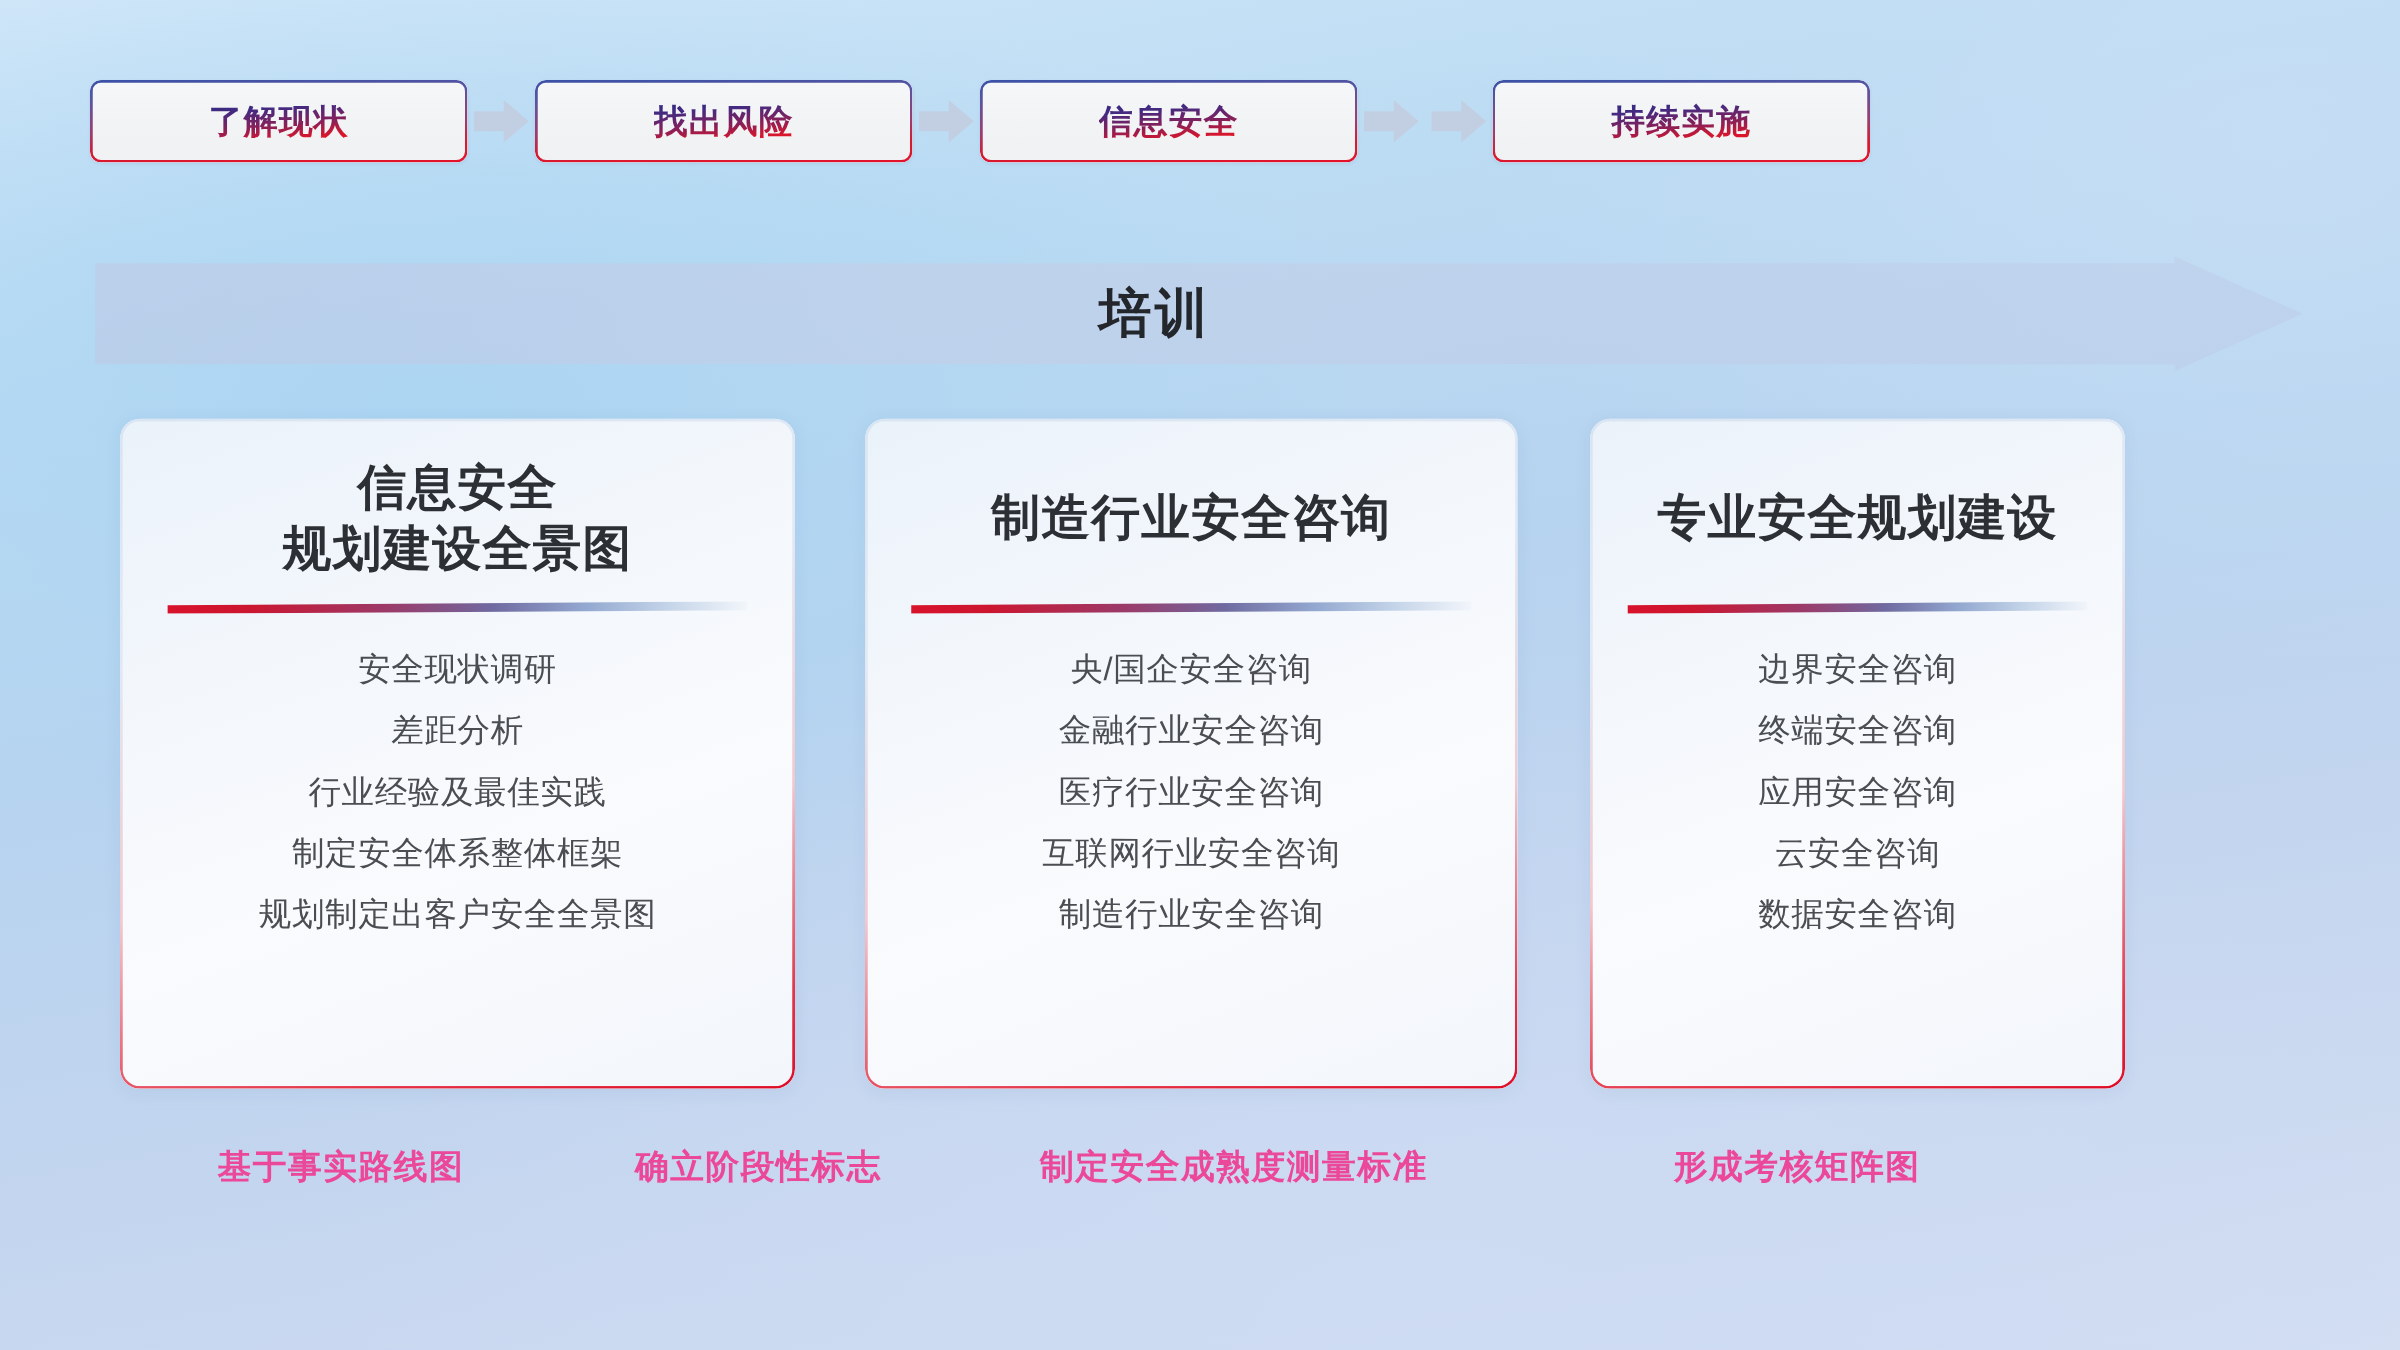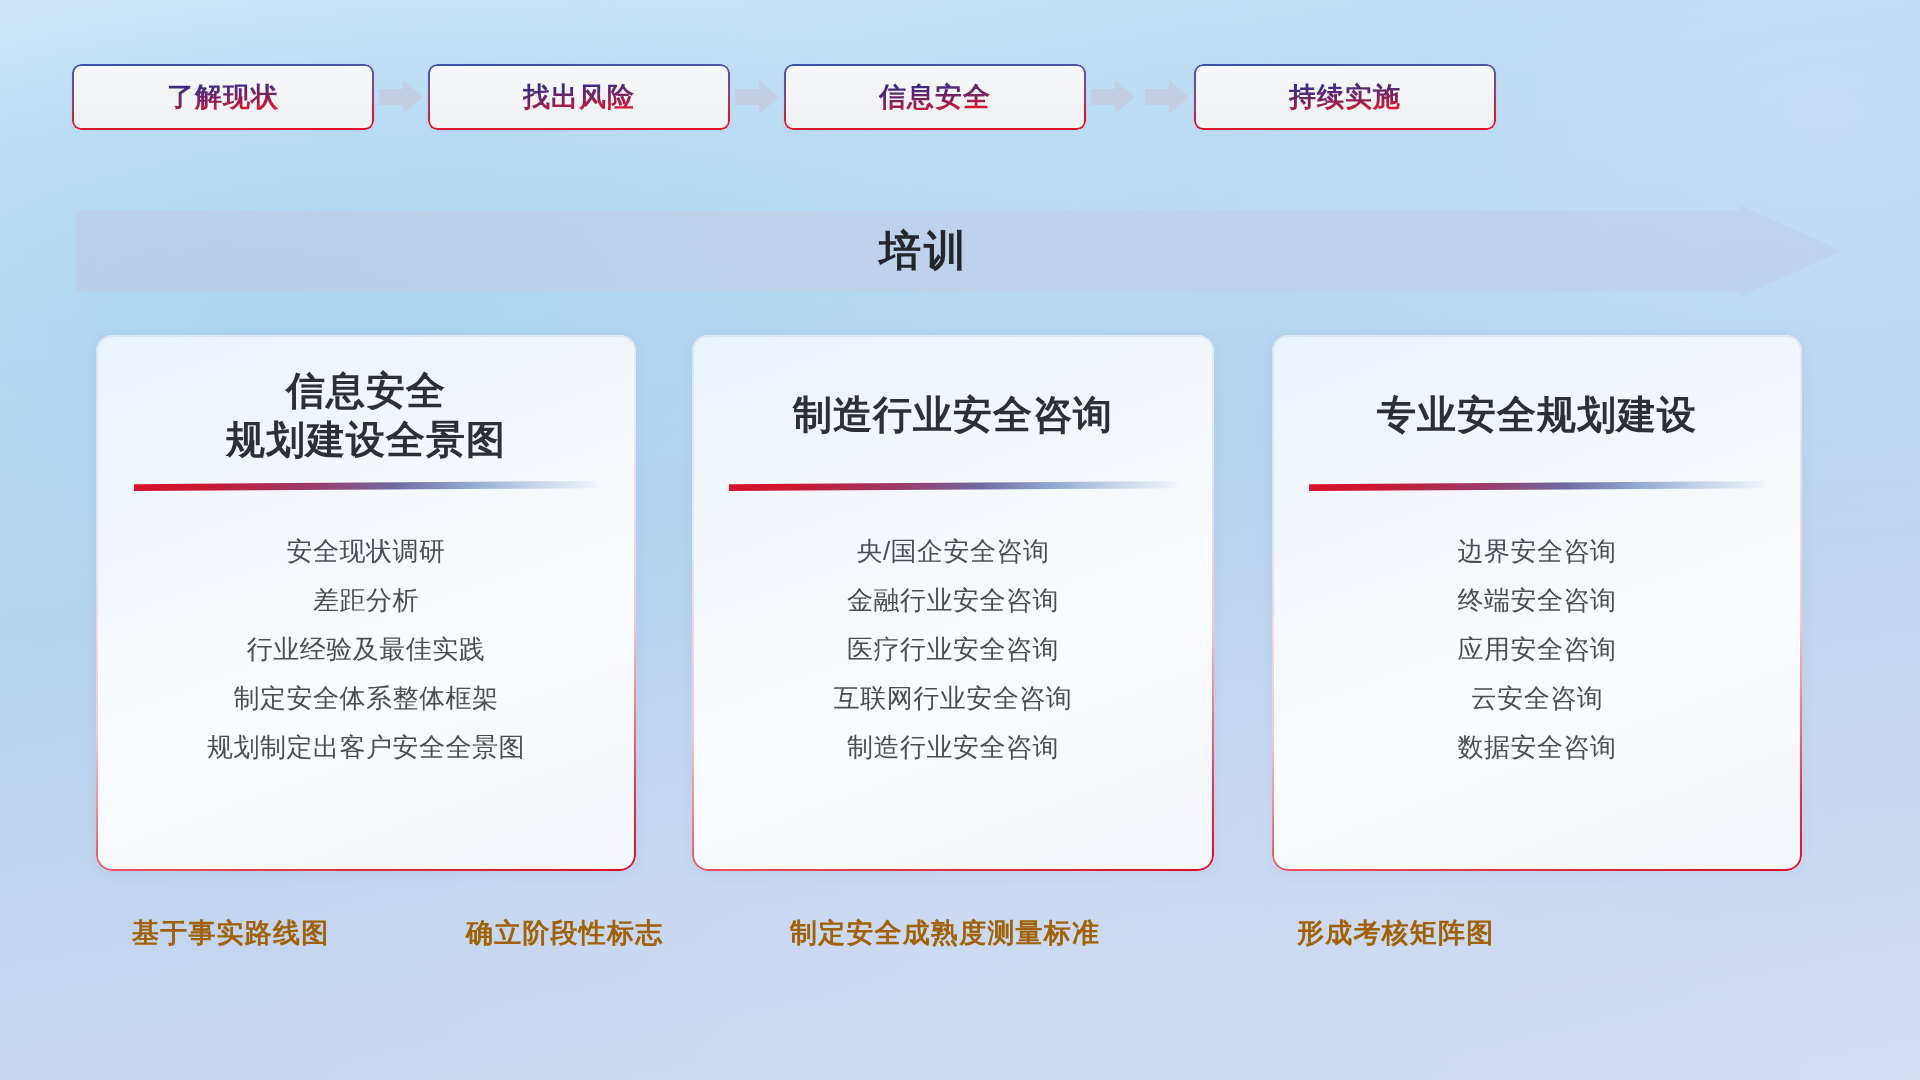--- a/index.html
+++ b/index.html
@@ -166,21 +166,21 @@
   .divider {
     width: 86%;
     height: 10px;
     margin-top: 12px;
     margin-bottom: 24px;
     background: linear-gradient(90deg, #d8122b 0%, #cc1630 14%, #9b3a69 38%, #6f6aa0 56%, #93a8d0 72%, #c3d3e8 86%, rgba(220,231,243,0.15) 100%);
     clip-path: polygon(0 32%, 100% 0%, 100% 72%, 0 100%);
   }
   .card-list {
     list-style: none;
-    margin: 16px;
+    margin: 0;
     padding: 0;
     width: 100%;
     display: flex;
     flex-direction: column;
     align-items: center;
     gap: 8px;
   }
   .card-list li {
     font-size: 26px;
     color: #4a4d52;
@@ -195,23 +195,24 @@
     left: 0;
     top: 915px;
     width: 1920px;
     height: 50px;
   }
   .bottom-label {
     position: absolute;
     top: 0;
     font-size: 27px;
     font-weight: 700;
-    color: #a16207;
+    color: #ec4899;
     letter-spacing: 1.2px;
     white-space: nowrap;
+    margin-left: 42px;
   }
 </style>
 </head>
 <body>
 
 <div class="stage">
 
   <div class="steps">
 
     <div class="step-box">
@@ -285,21 +286,21 @@
         <ul class="card-list">
           <li>央/国企安全咨询</li>
           <li>金融行业安全咨询</li>
           <li>医疗行业安全咨询</li>
           <li>互联网行业安全咨询</li>
           <li>制造行业安全咨询</li>
         </ul>
       </div>
     </div>
 
-    <div class="card" style="left:1272px; width:530px;">
+    <div class="card" style="left:1272px; width:428px;">
       <div class="card-inner">
         <div class="card-title">专业安全规划建设</div>
         <div class="divider"></div>
         <ul class="card-list">
           <li>边界安全咨询</li>
           <li>终端安全咨询</li>
           <li>应用安全咨询</li>
           <li>云安全咨询</li>
           <li>数据安全咨询</li>
         </ul>

